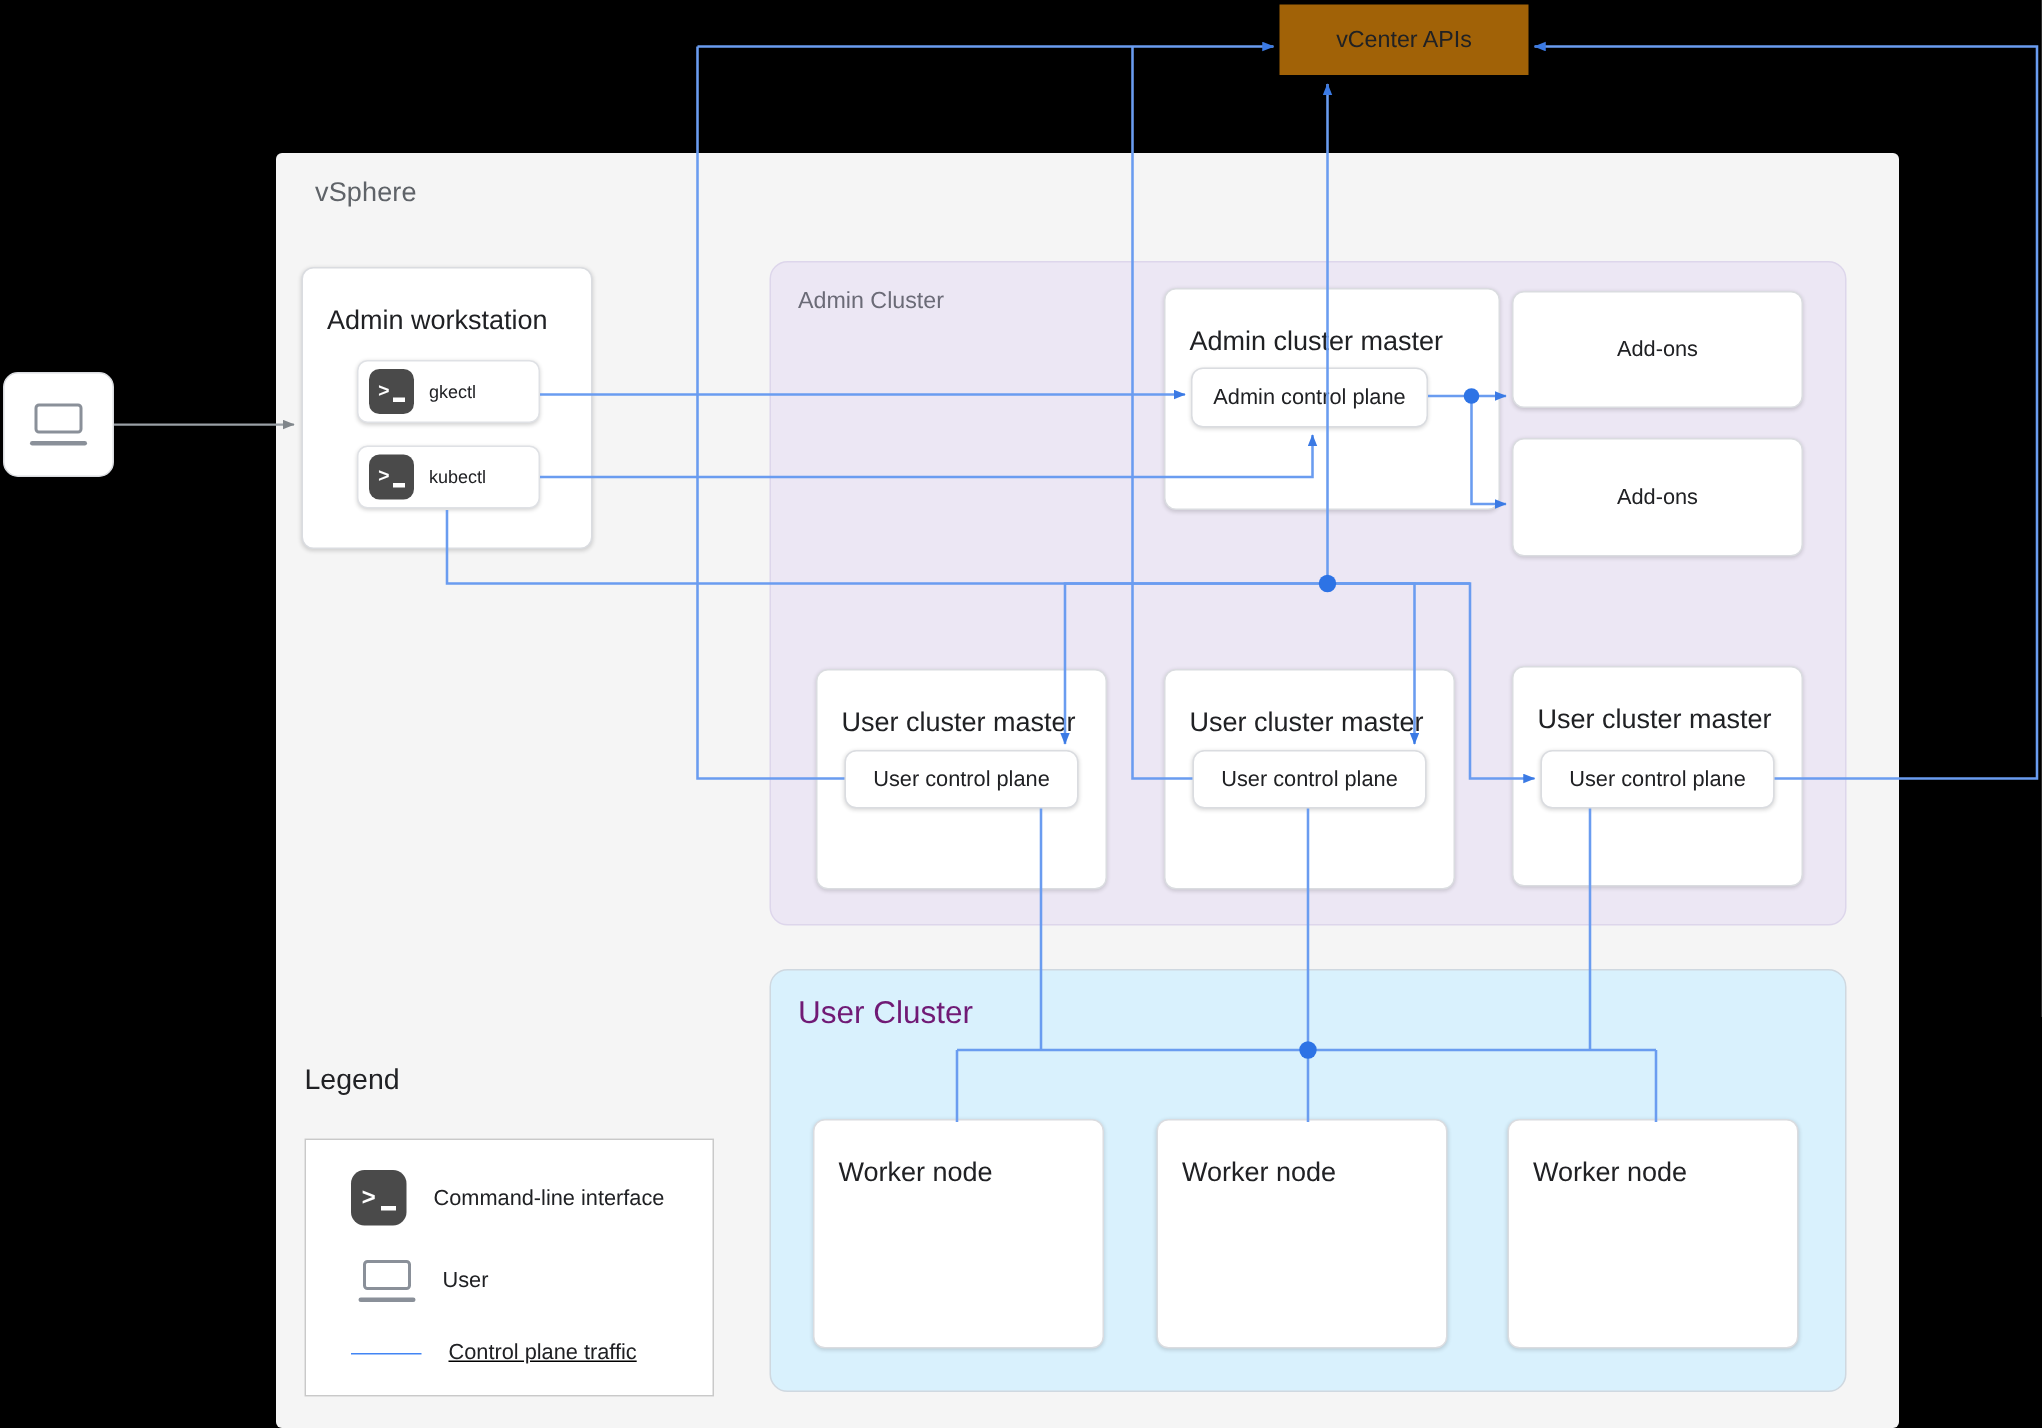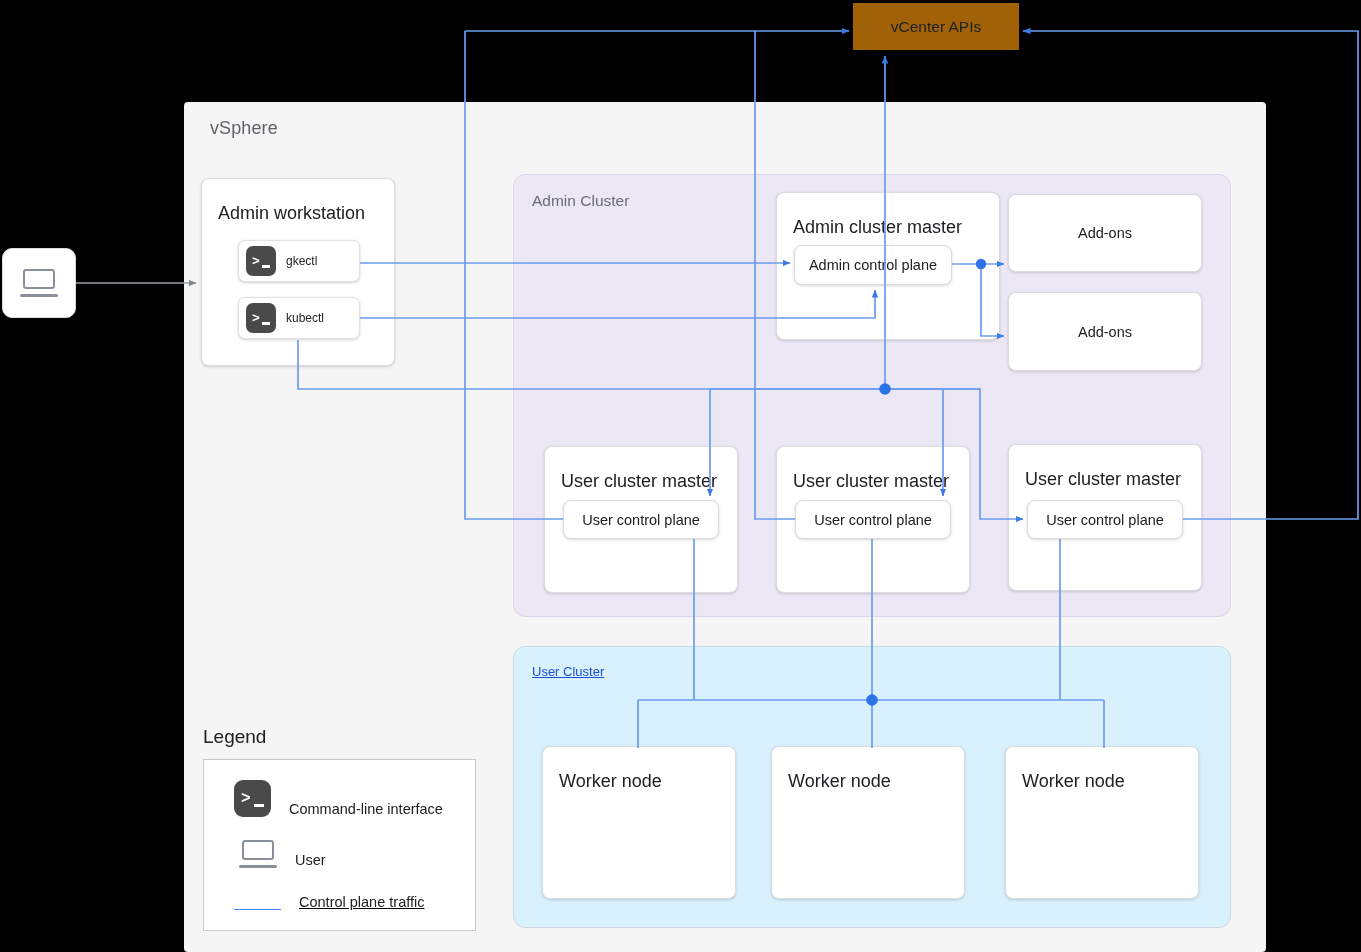--- a/index.html
+++ b/index.html
@@ -52,21 +52,21 @@
   #user-cluster {
     left: 513px; top: 646px;
     width: 718px; height: 282px;
     background: #d9f1fd;
     border: 1px solid #cfd8e0;
     border-radius: 12px;
     z-index: 2;
   }
   #user-cluster-label {
     position: absolute; left: 18px; top: 17px;
-    font-size: 13px; color: #1d4ed8; text-decoration: underline;
+    font-size: 21px; color: #701a75;
   }
 
   
   .card {
     position: absolute;
     background: #ffffff;
     border: 1px solid #dadce0;
     border-radius: 8px;
     box-shadow: 0 1px 3px rgba(0,0,0,.16);
     z-index: 3;
@@ -175,34 +175,34 @@
   }
   .laptop .base {
     position: absolute; left: 0; bottom: 0;
     width: 38px; height: 3px;
     background: #8a9099;
     border-radius: 2px;
   }
 
   
   #legend-title {
-    position: absolute; left: 203px; top: 726px;
+    position: absolute; left: 203px; top: 710px;
     font-size: 19px; color: #202124;
     z-index: 3;
   }
   #legend-box {
     position: absolute; left: 203px; top: 759px;
     width: 273px; height: 172px;
     background: #ffffff;
     border: 1px solid #c9c9c9;
     z-index: 3;
   }
   .legend-row {
     position: absolute;
-    display: flex; align-items: flex-end;
+    display: flex; align-items: center;
   }
   #legend-row-cli  { left: 30px; top: 20px; }
   #legend-row-user { left: 30px; top: 80px; }
   #legend-row-line { left: 20px; top: 134px; text-decoration: underline; }
   .legend-text {
     font-size: 14.5px; color: #202124;
     margin-left: 18px;
     white-space: nowrap;
   }
   .legend-cli-icon {

